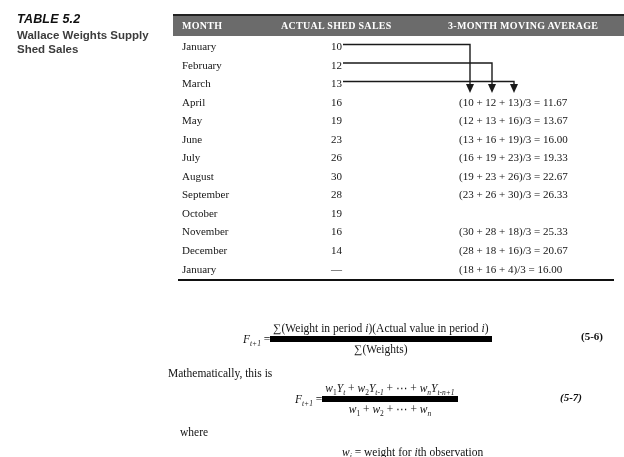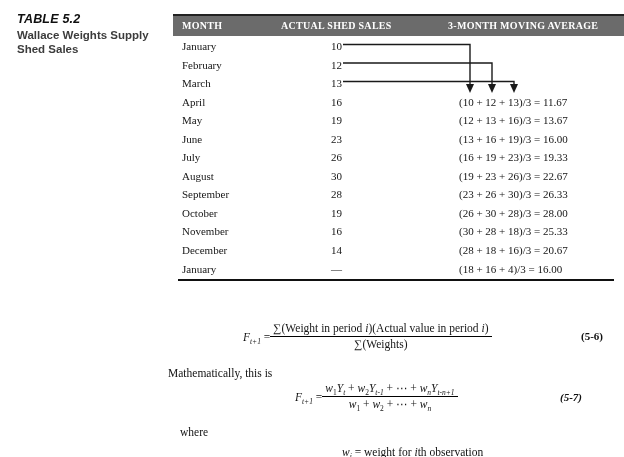--- a/index.html
+++ b/index.html
@@ -29,21 +29,21 @@
   .bottom-rule{position:relative;left:5px;width:436px;height:2px;background:#111;margin-top:1px;}
   
   .arrows{position:absolute;left:0;top:0;width:624px;height:457px;pointer-events:none;}
   
   .txt{position:absolute;font-size:11.5px;color:#111;white-space:nowrap;}
   .it{font-style:italic;}
   sub.sb{font-size:7.5px;line-height:0;font-style:italic;}
   sub.sb:not(.it){font-style:normal;}
   .equation{position:absolute;display:flex;align-items:center;font-size:11.5px;white-space:nowrap;}
   .frac{display:inline-block;text-align:center;vertical-align:middle;}
-  .frac .num{display:block;border-bottom:1px solid #000000;padding:0 3px 1px 3px;line-height:13px;}
+  .frac .num{display:block;border-bottom:6px solid #000000;padding:0 3px 1px 3px;line-height:13px;}
   .frac .den{display:block;padding-top:1px;line-height:13px;}
   .eqnum{position:absolute;font-weight:bold;font-size:11px;color:#111;}
 </style>
 </head>
 <body>
 
 <div class="page">
 
   <div class="caption">
     <div class="label">TABLE 5.2</div>
@@ -99,21 +99,20 @@
         <span class="td td-avg">(19 + 23 + 26)/3 = 22.67</span>
       </div>
       <div class="tr">
         <span class="td td-month">September</span>
         <span class="td td-sales">28</span>
         <span class="td td-avg">(23 + 26 + 30)/3 = 26.33</span>
       </div>
       <div class="tr">
         <span class="td td-month">October</span>
         <span class="td td-sales">19</span>
-        <span class="td td-avg">(26 + 30 + 28)/3 = 28.00</span>
       </div>
       <div class="tr">
         <span class="td td-month">November</span>
         <span class="td td-sales">16</span>
         <span class="td td-avg">(30 + 28 + 18)/3 = 25.33</span>
       </div>
       <div class="tr">
         <span class="td td-month">December</span>
         <span class="td td-sales">14</span>
         <span class="td td-avg">(28 + 18 + 16)/3 = 20.67</span>

